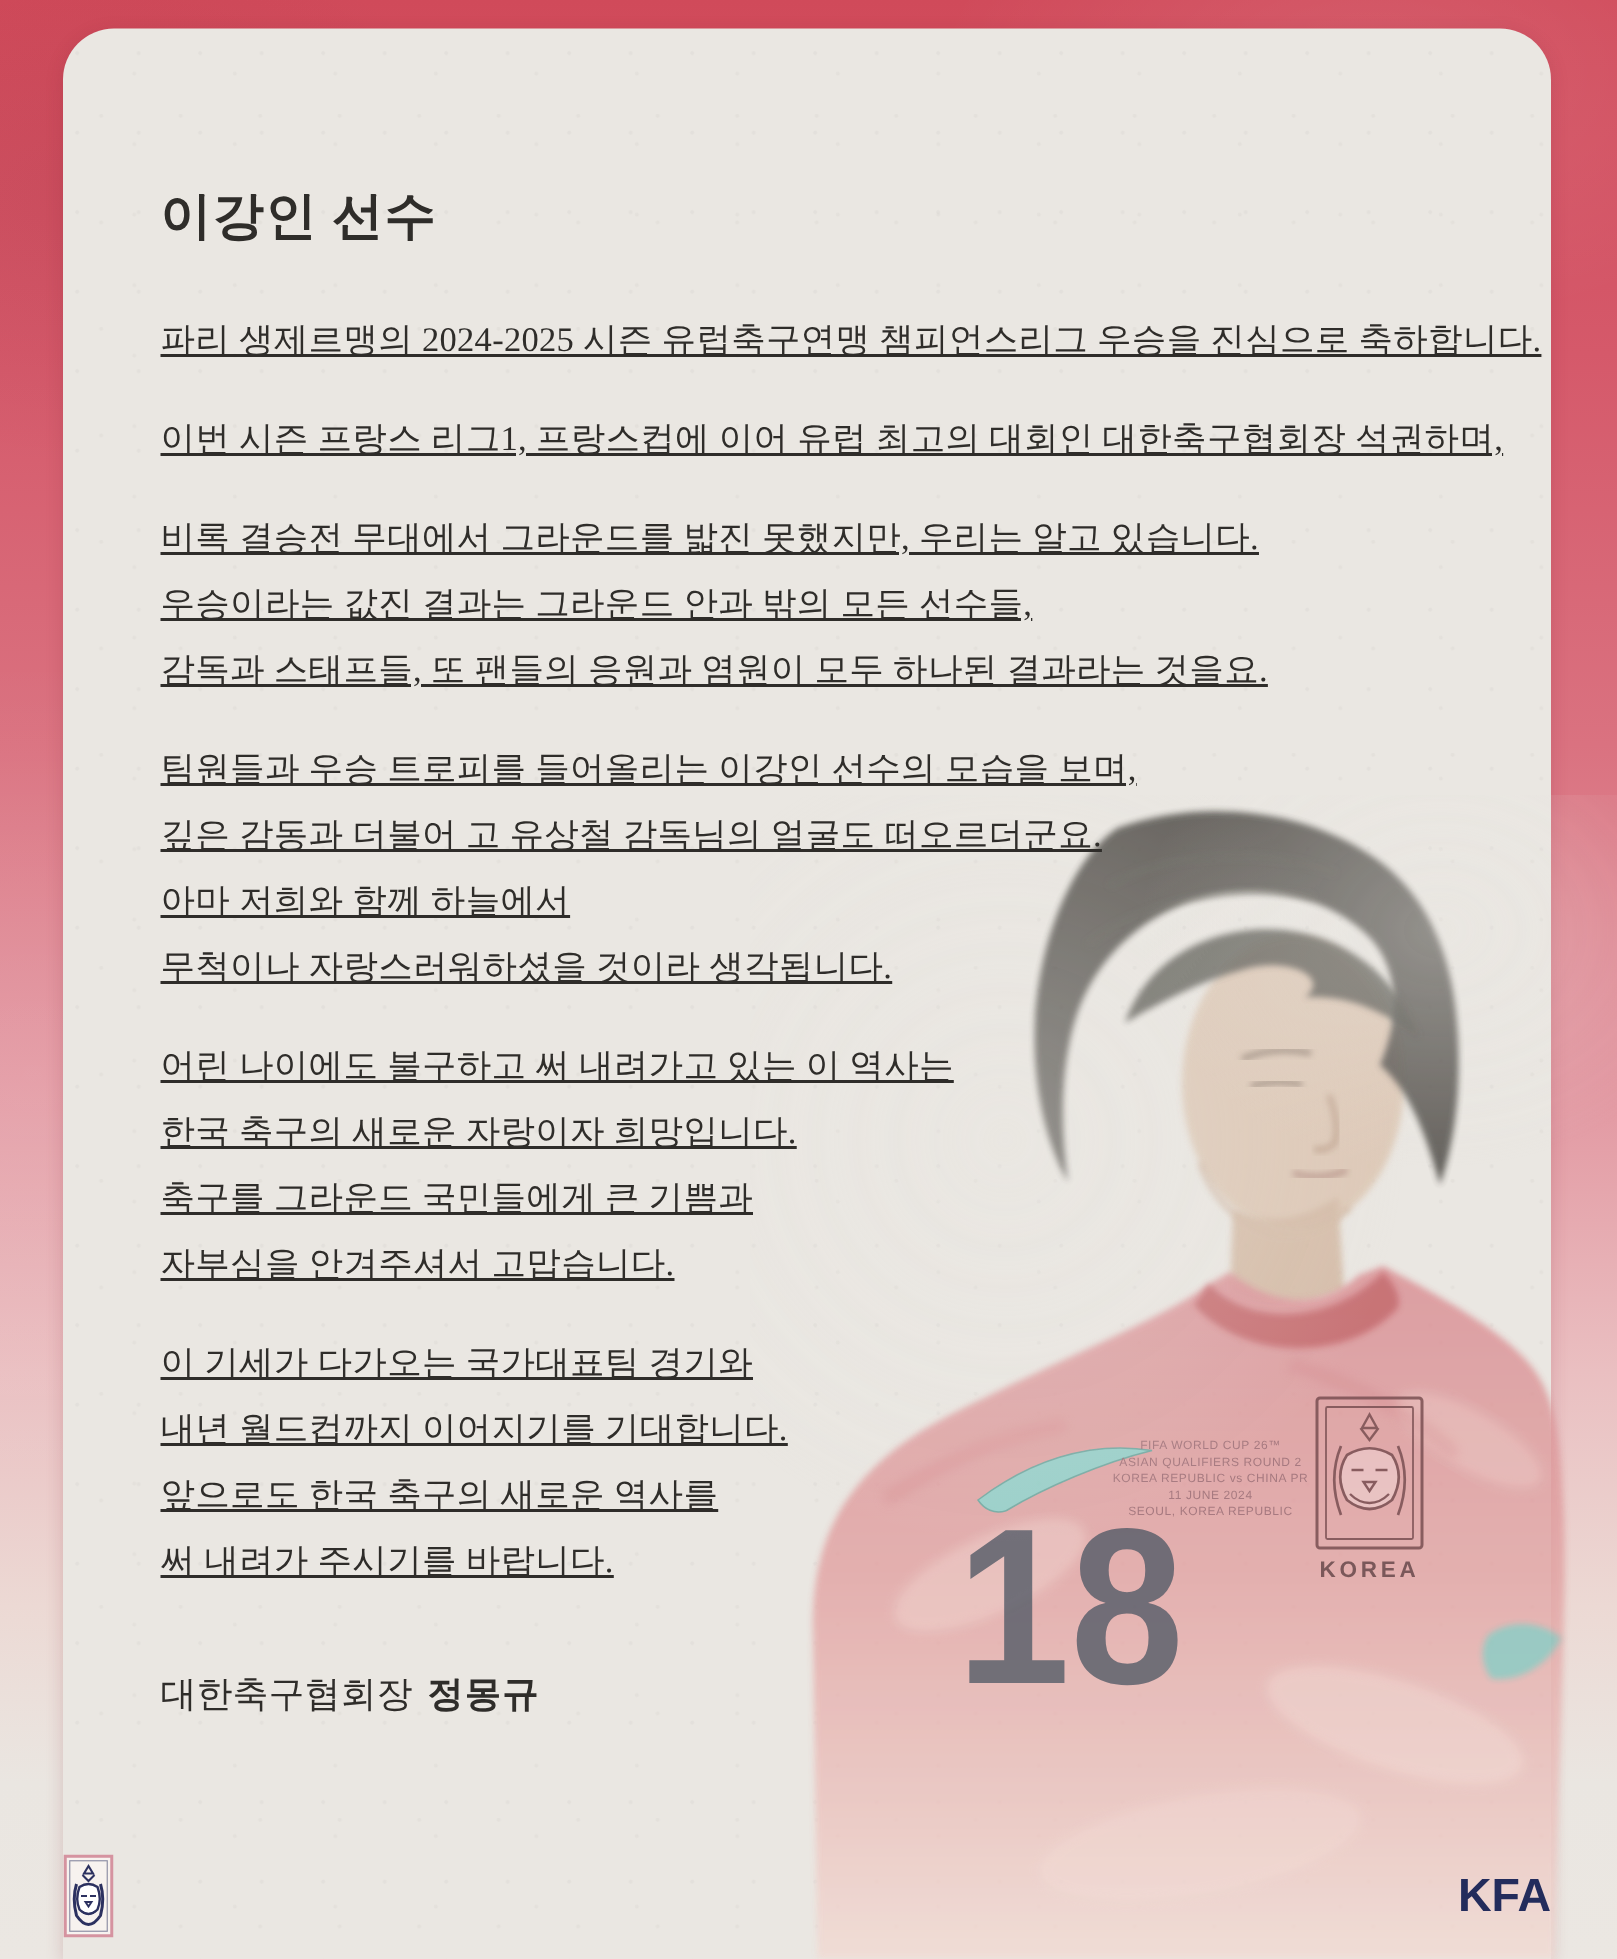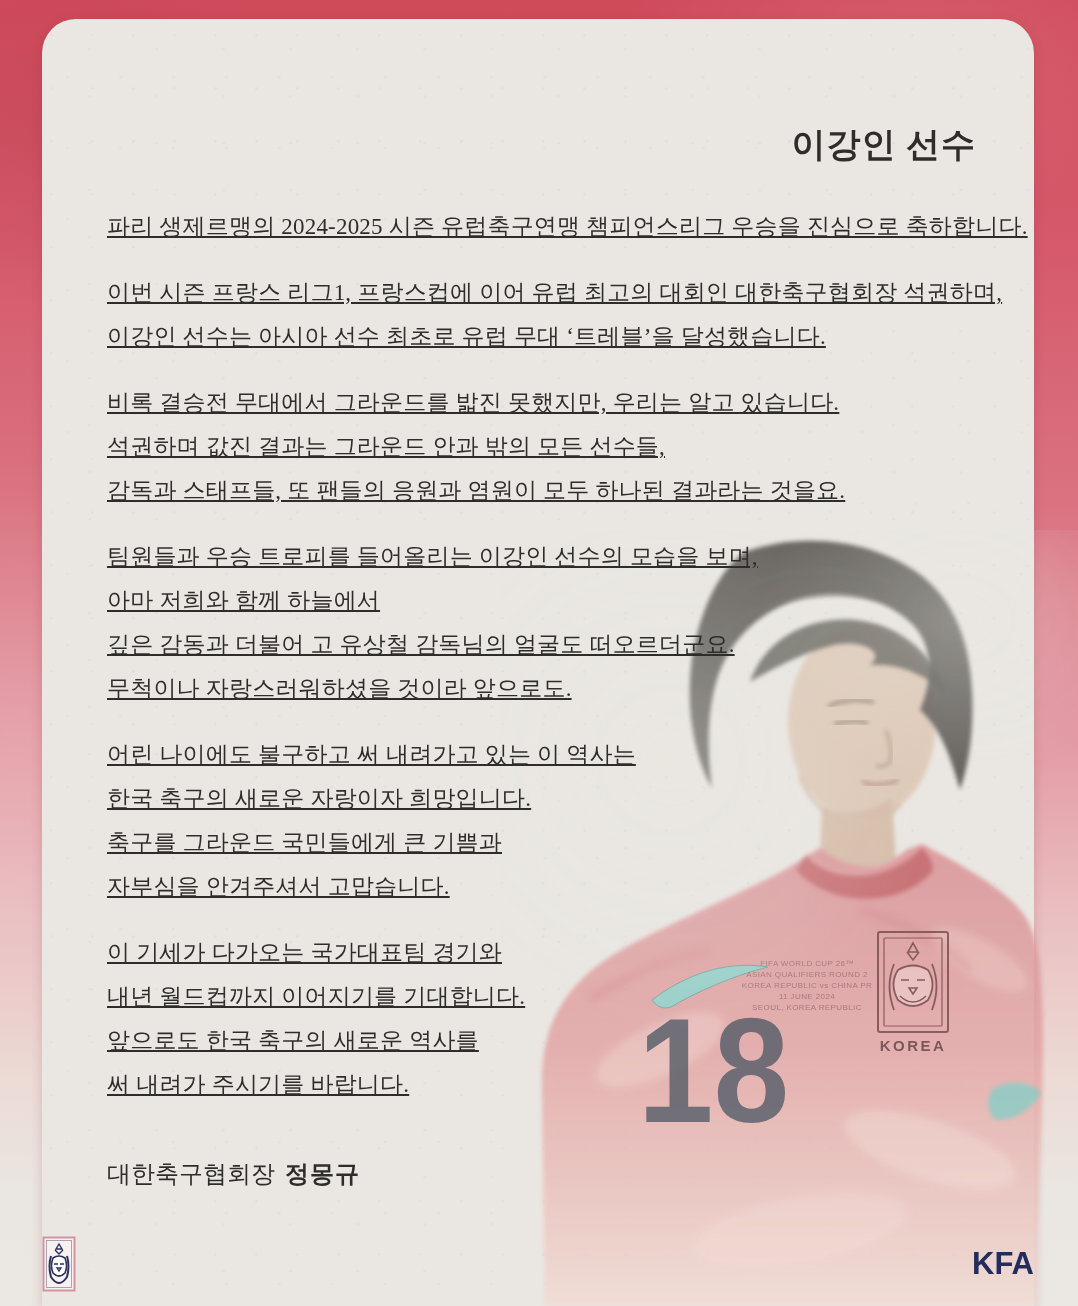--- a/index.html
+++ b/index.html
@@ -43,21 +43,21 @@
     z-index:1;pointer-events:none;
   }
   .letter-text{
     position:absolute;left:42px;top:19px;width:992px;height:1287px;
     z-index:2;box-sizing:border-box;
     padding:108px 58px 0 65px;
     color:#2f2d2a;
   }
   .letter-title{
     font-size:34px;font-weight:700;letter-spacing:1px;
-    line-height:36px;margin:0 0 42px 0;text-align:right;
+    line-height:36px;margin:0 0 42px 0;
   }
   .paragraph{margin:0 0 22px 0;text-decoration:underline;}
   .line{
     font-size:23px;line-height:44px;white-space:nowrap;
     letter-spacing:0.2px;
   }
   .signature{
     margin-top:50px;font-size:24px;line-height:34px;white-space:nowrap;
   }
   .signature .role{font-weight:400;}
@@ -172,32 +172,31 @@
   </svg>
 
   <div class="letter-text">
     <h1 class="letter-title">이강인 선수</h1>
 
     <div class="paragraph">
       <div class="line">파리 생제르맹의 2024-2025 시즌 유럽축구연맹 챔피언스리그 우승을 진심으로 축하합니다.</div>
     </div>
     <div class="paragraph">
       <div class="line">이번 시즌 프랑스 리그1, 프랑스컵에 이어 유럽 최고의 대회인 대한축구협회장 석권하며,</div>
-      <div class="line">이강인 선수는 아시아 선수 최초로 유럽 무대 ‘트레블’을 달성했습니다.</div>
     </div>
     <div class="paragraph">
       <div class="line">비록 결승전 무대에서 그라운드를 밟진 못했지만, 우리는 알고 있습니다.</div>
-      <div class="line">석권하며 값진 결과는 그라운드 안과 밖의 모든 선수들,</div>
+      <div class="line">우승이라는 값진 결과는 그라운드 안과 밖의 모든 선수들,</div>
       <div class="line">감독과 스태프들, 또 팬들의 응원과 염원이 모두 하나된 결과라는 것을요.</div>
     </div>
     <div class="paragraph">
       <div class="line">팀원들과 우승 트로피를 들어올리는 이강인 선수의 모습을 보며,</div>
+      <div class="line">깊은 감동과 더불어 고 유상철 감독님의 얼굴도 떠오르더군요.</div>
       <div class="line">아마 저희와 함께 하늘에서</div>
-      <div class="line">깊은 감동과 더불어 고 유상철 감독님의 얼굴도 떠오르더군요.</div>
-      <div class="line">무척이나 자랑스러워하셨을 것이라 앞으로도.</div>
+      <div class="line">무척이나 자랑스러워하셨을 것이라 생각됩니다.</div>
     </div>
     <div class="paragraph">
       <div class="line">어린 나이에도 불구하고 써 내려가고 있는 이 역사는</div>
       <div class="line">한국 축구의 새로운 자랑이자 희망입니다.</div>
       <div class="line">축구를 그라운드 국민들에게 큰 기쁨과</div>
       <div class="line">자부심을 안겨주셔서 고맙습니다.</div>
     </div>
     <div class="paragraph">
       <div class="line">이 기세가 다가오는 국가대표팀 경기와</div>
       <div class="line">내년 월드컵까지 이어지기를 기대합니다.</div>

